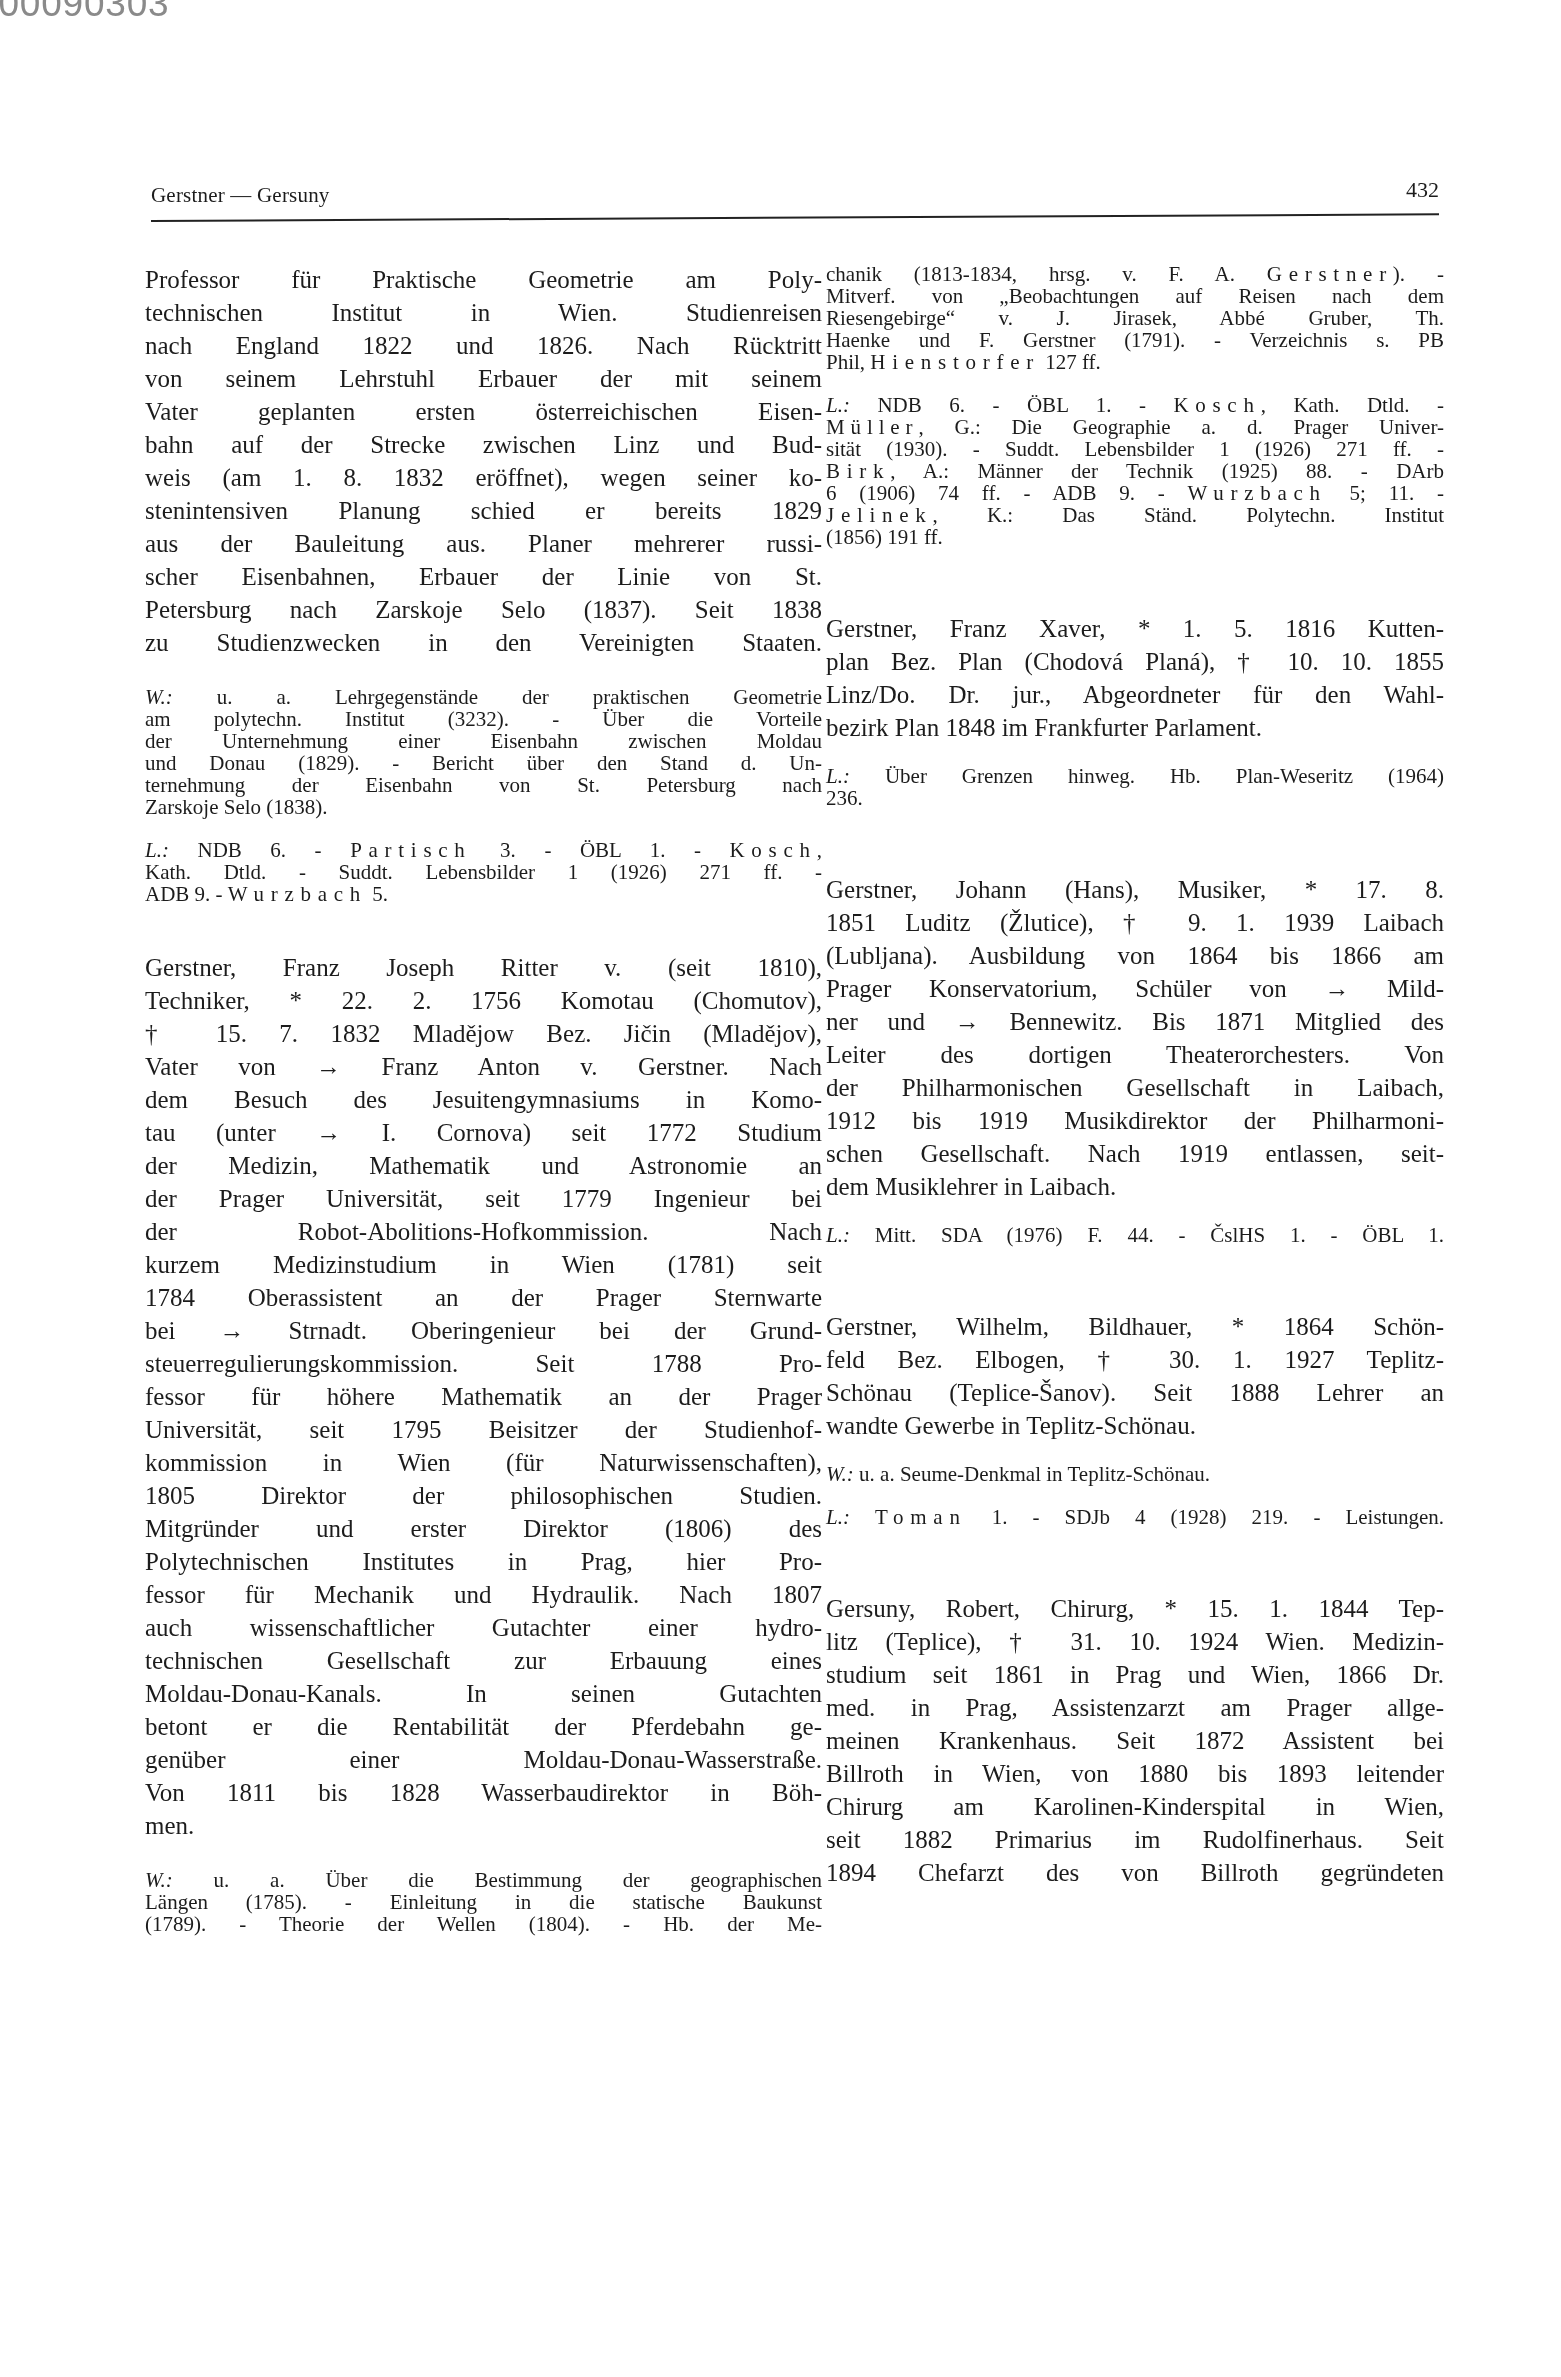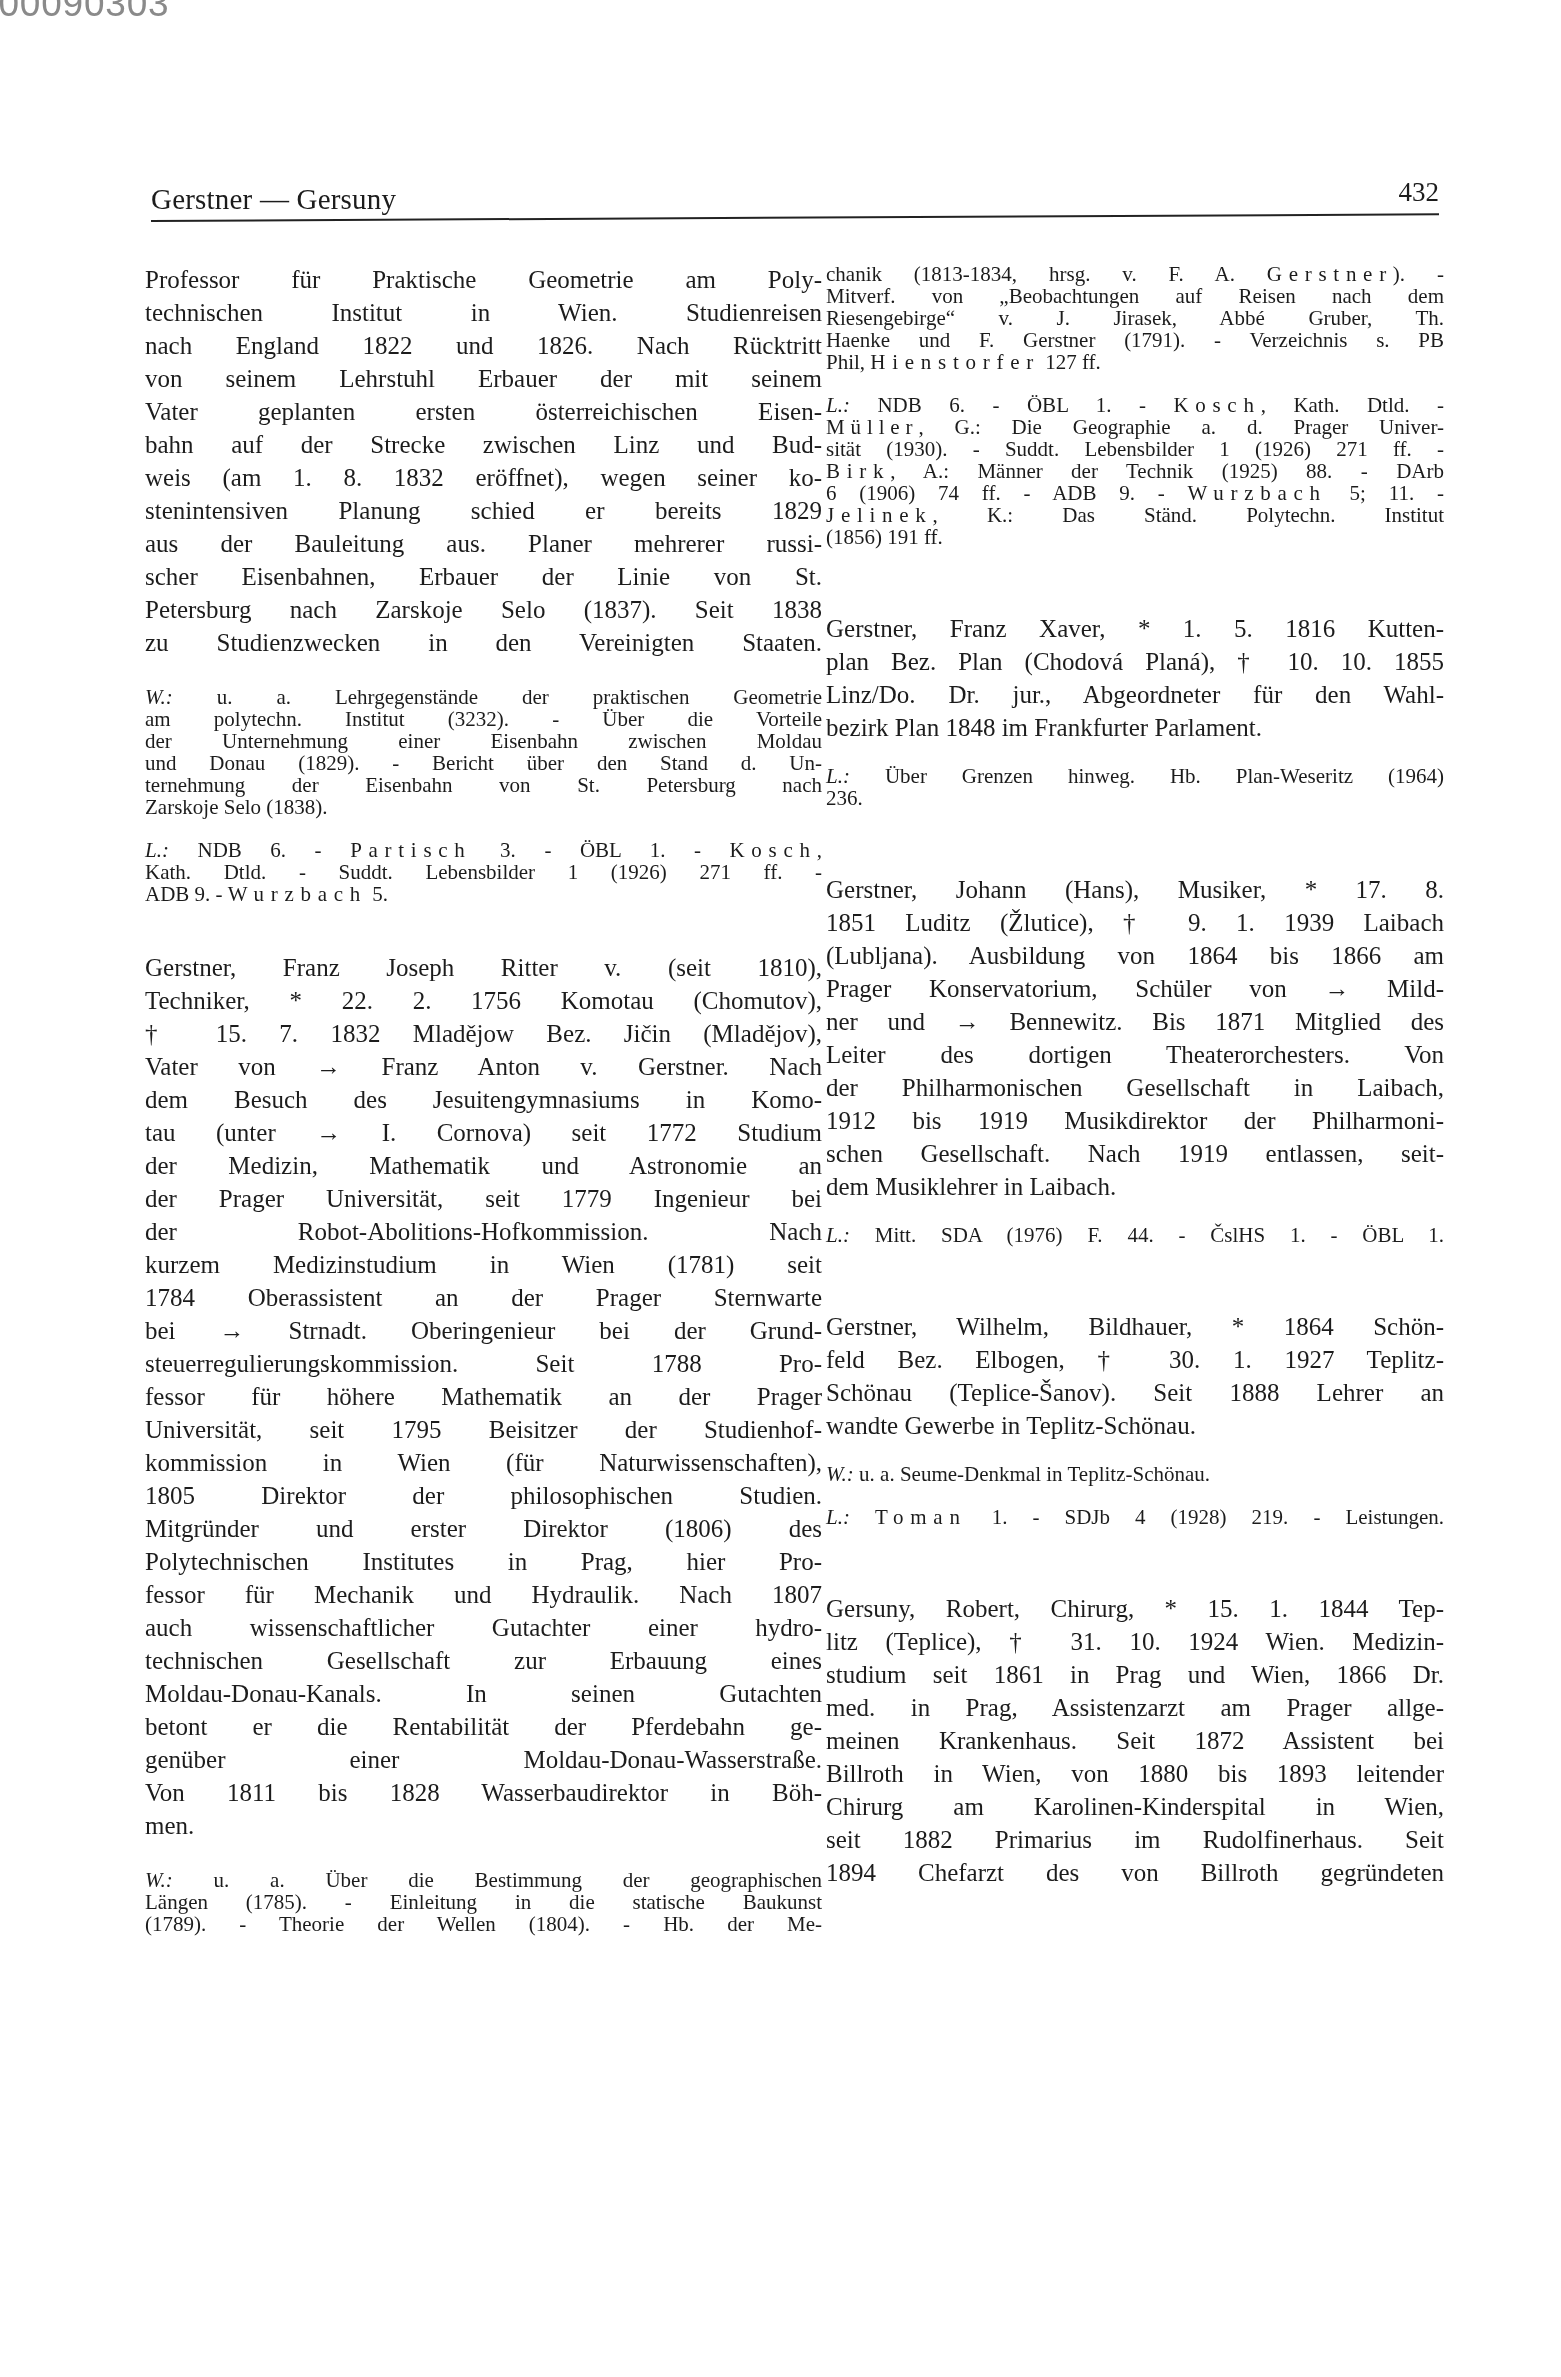--- a/index.html
+++ b/index.html
@@ -10,24 +10,24 @@
   }
   .watermark {
     position: absolute; left: -1.6px; top: -17.5px;
     font-family: "Liberation Sans", "DejaVu Sans", sans-serif;
     font-size: 37px; color: #8a8a8a; letter-spacing: 0.8px;
   }
   .running-head {
     position: absolute; left: 151px; top: 182px; width: 1288px; height: 48px;
   }
   .running-head .title {
-    position: absolute; left: 0; top: 1px; font-size: 29px; letter-spacing: 0.2px;
+    position: absolute; left: 0; top: 1px; font-size: 21px; letter-spacing: 0.2px;
   }
   .running-head .page-no {
-    position: absolute; right: 0; top: -4.8px; font-size: 27px;
+    position: absolute; right: 0; top: -4.8px; font-size: 22px;
   }
   .rule {
     position: absolute; left: 151px; top: 220px; width: 1288px; height: 2.4px;
     background: #222; transform: rotate(-0.3deg); transform-origin: left center;
   }
   .col { position: absolute; top: 263px; }
   .col-left { left: 145px; width: 677px; font-family: Liberation Serif, serif; }
   .col-right { left: 826px; width: 618px; }
 
   .entry { margin: 0; }

